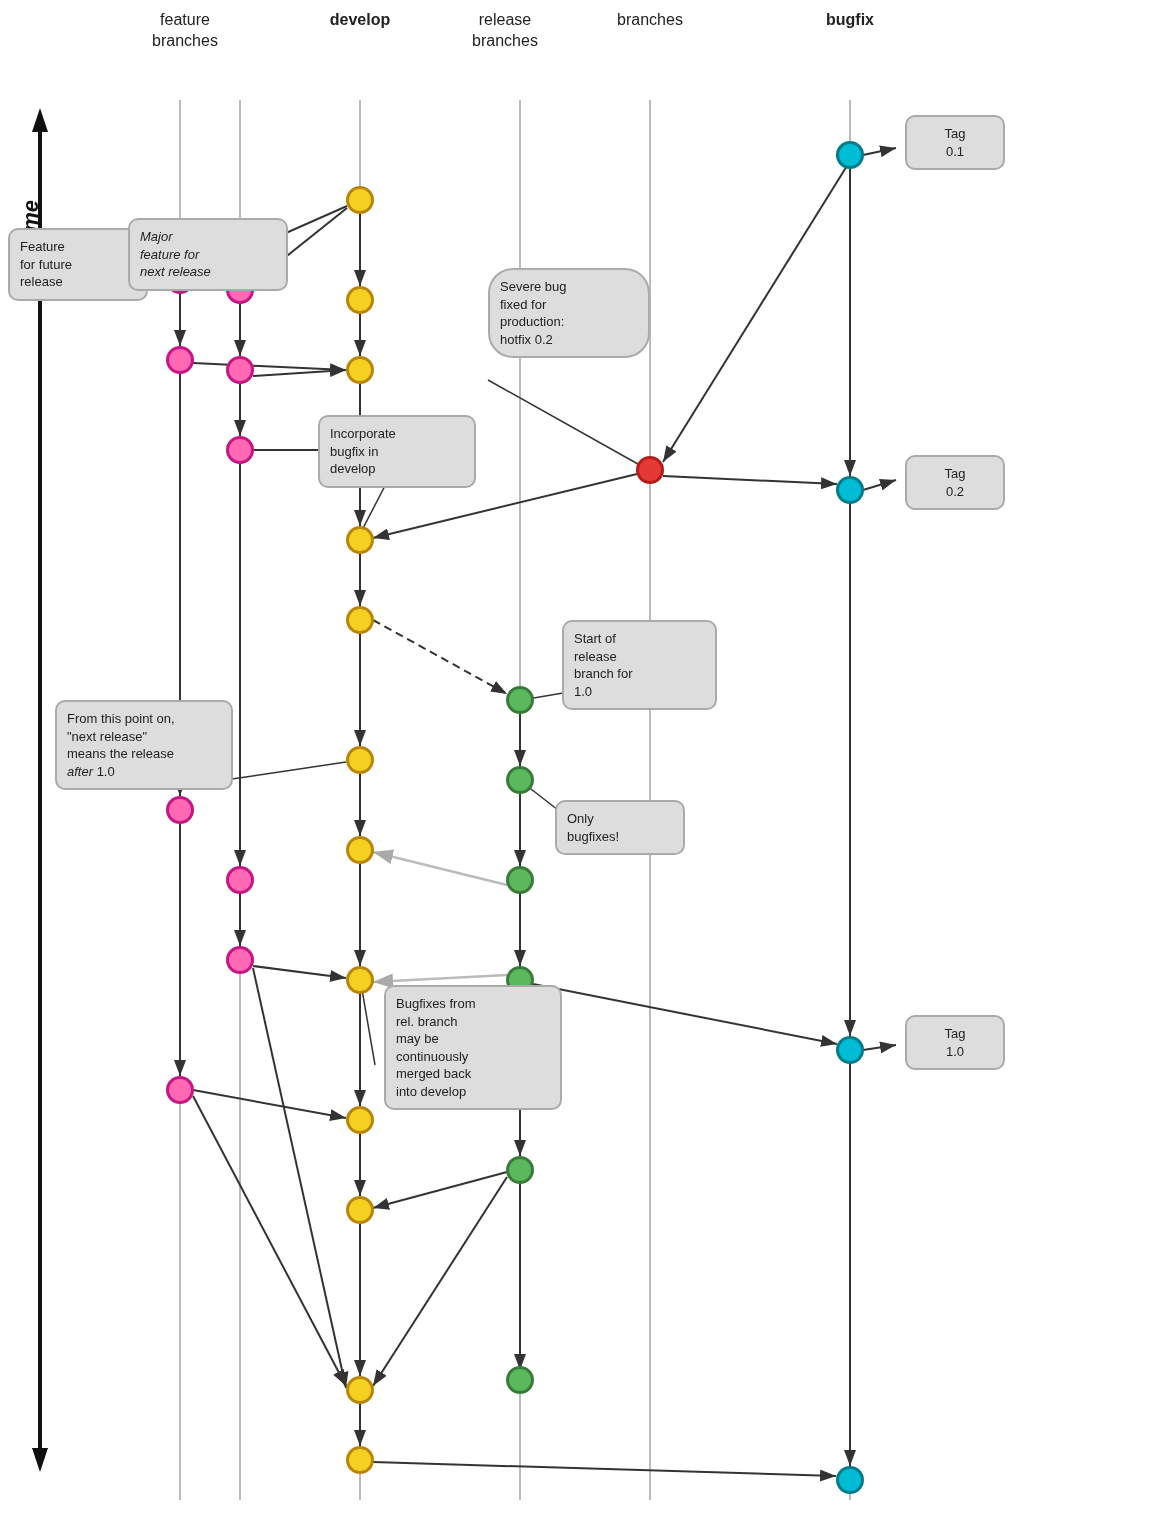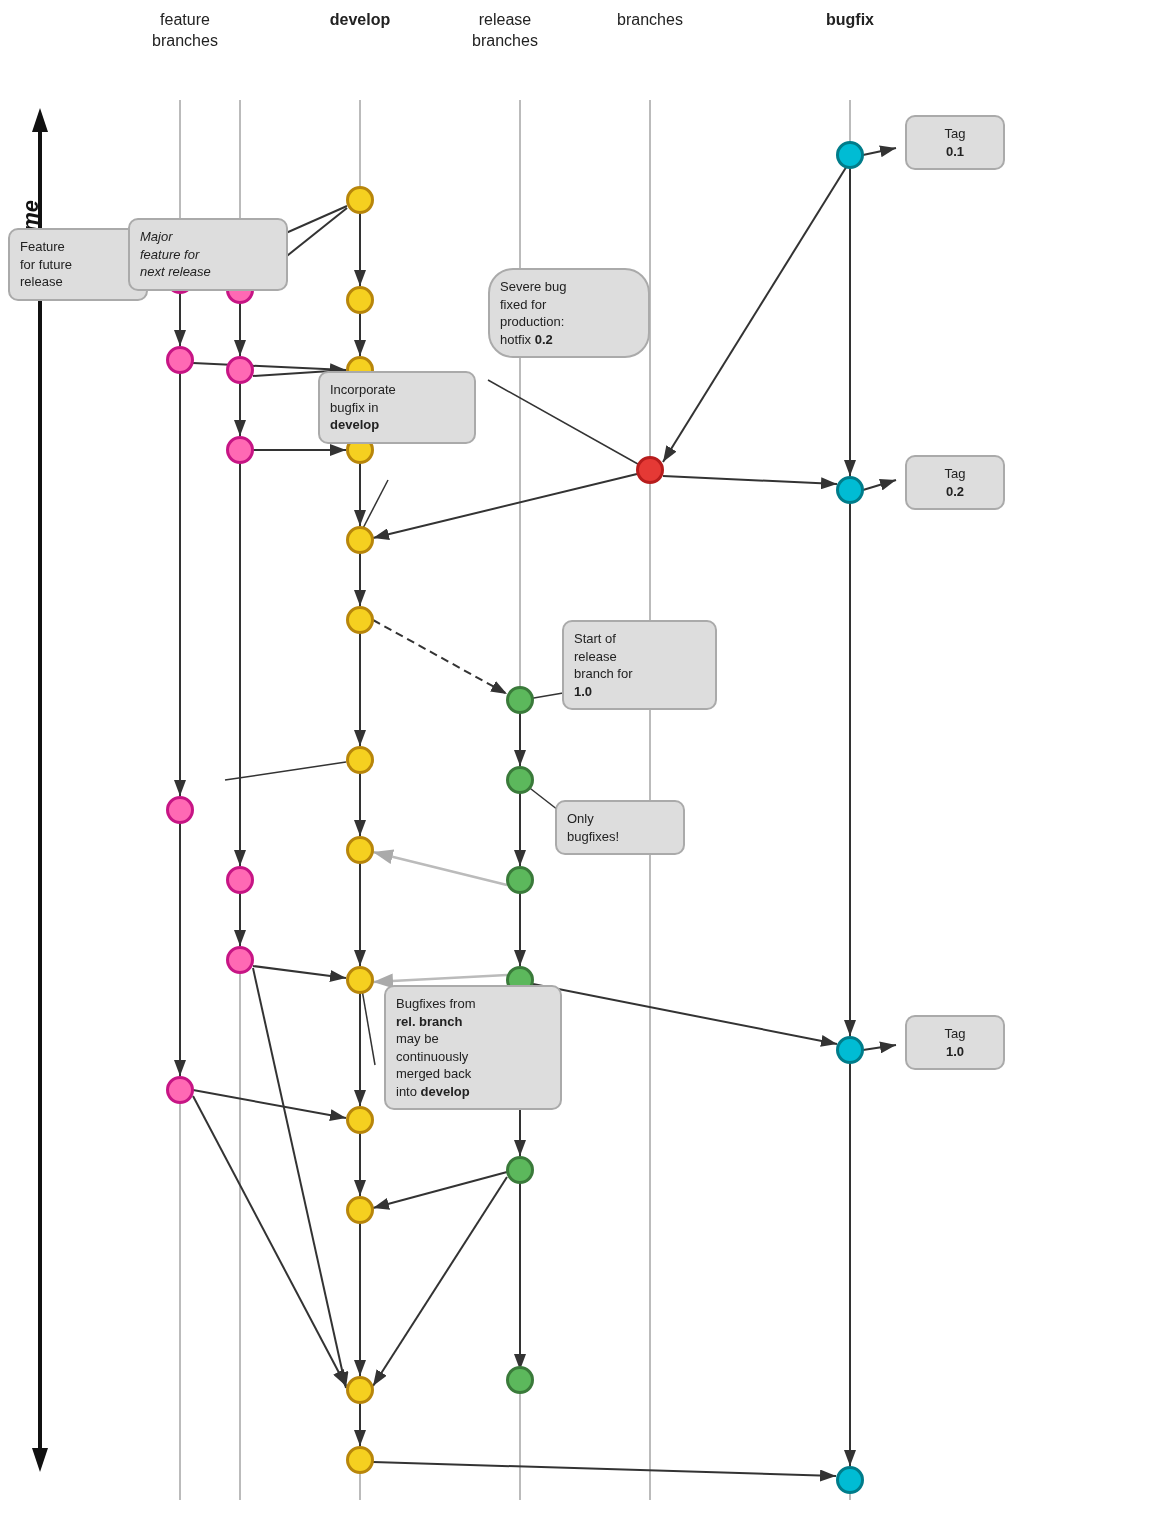--- a/index.html
+++ b/index.html
@@ -57,21 +57,21 @@
       position: absolute;
       background: #ddd;
       border: 2px solid #aaa;
       border-radius: 10px;
       padding: 8px 10px;
       font-size: 13px;
       color: #222;
       line-height: 1.35;
       z-index: 20;
     }
-    .callout b { font-weight: bold; text-align: center; }
+    .callout b { font-weight: normal; text-align: center; }
     .callout i { font-style: italic; }
     
     .svg-overlay {
       position: absolute;
       top: 0; left: 0;
       width: 1150px;
       height: 1524px;
       z-index: 5;
       pointer-events: none;
     }
@@ -265,28 +265,31 @@
   </div>
 
   <div class="callout" style="left:128px; top:218px; width:160px;font-style:italic;">
     Major<br>feature for<br>next release
   </div>
 
   <div class="callout" style="left:488px; top:268px; width:162px;border-radius:25px;">
     Severe bug<br>fixed for<br>production:<br>hotfix <b>0.2</b>
   </div>
 
-  <div class="callout" style="left:318px; top:371px; width:158px;">
+  <div class="callout" style="left:318px; top:415px; width:158px;">
     Incorporate<br>bugfix in<br><b>develop</b>
   </div>
 
   <div class="callout" style="left:562px; top:620px; width:155px;">
     Start of<br>release<br>branch for<br><b>1.0</b>
   </div>
 
+  <div class="callout" style="left:55px; top:700px; width:178px;">
+    From this point on,<br>"next release"<br>means the release<br><i>after</i> 1.0
+  </div>
 
   <div class="callout" style="left:555px; top:800px; width:130px;">
     Only<br>bugfixes!
   </div>
 
   <div class="callout" style="left:384px; top:985px; width:178px;">
     Bugfixes from<br><b>rel. branch</b><br>may be<br>continuously<br>merged back<br>into <b>develop</b>
   </div>
 
 </div>

